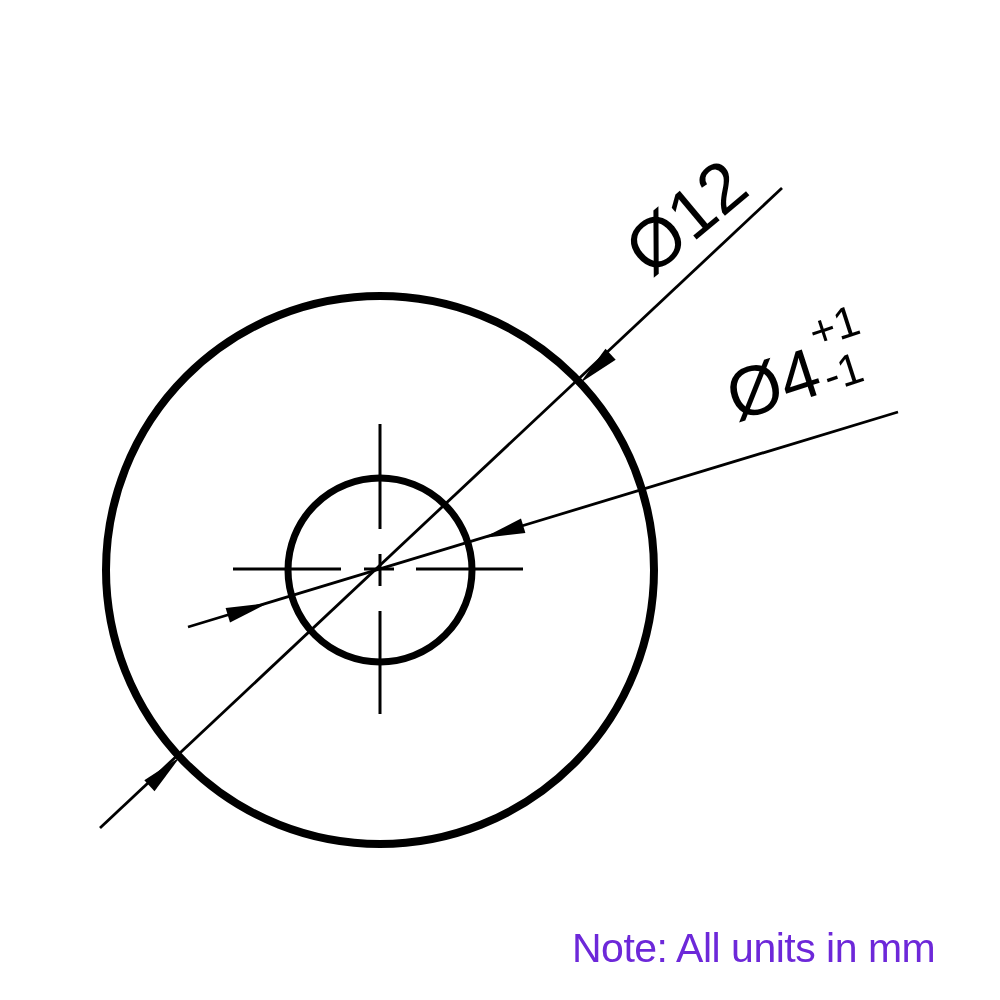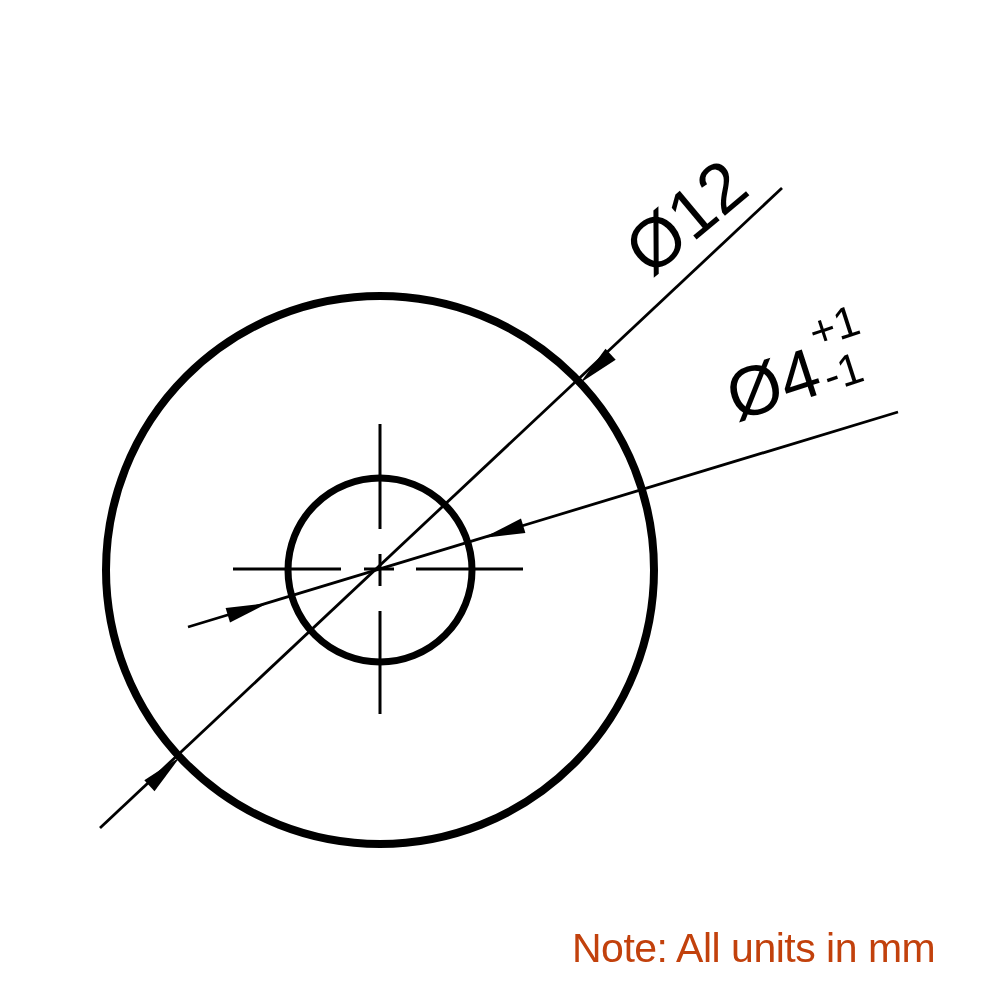--- a/index.html
+++ b/index.html
@@ -52,21 +52,21 @@
     line-height: 1.05;
     margin-left: 4px;
     transform: translateY(-13px);
   }
   .note-text {
     position: absolute;
     left: 572px;
     top: 925px;
     font-size: 41px;
     letter-spacing: -0.5px;
-    color: #c2410c;
+    color: #6d28d9;
     white-space: nowrap;
   }
 </style>
 </head>
 <body>
 
 <div id="stage">
 
   <svg id="linework" viewBox="0 0 1000 1000" xmlns="http://www.w3.org/2000/svg">
 

